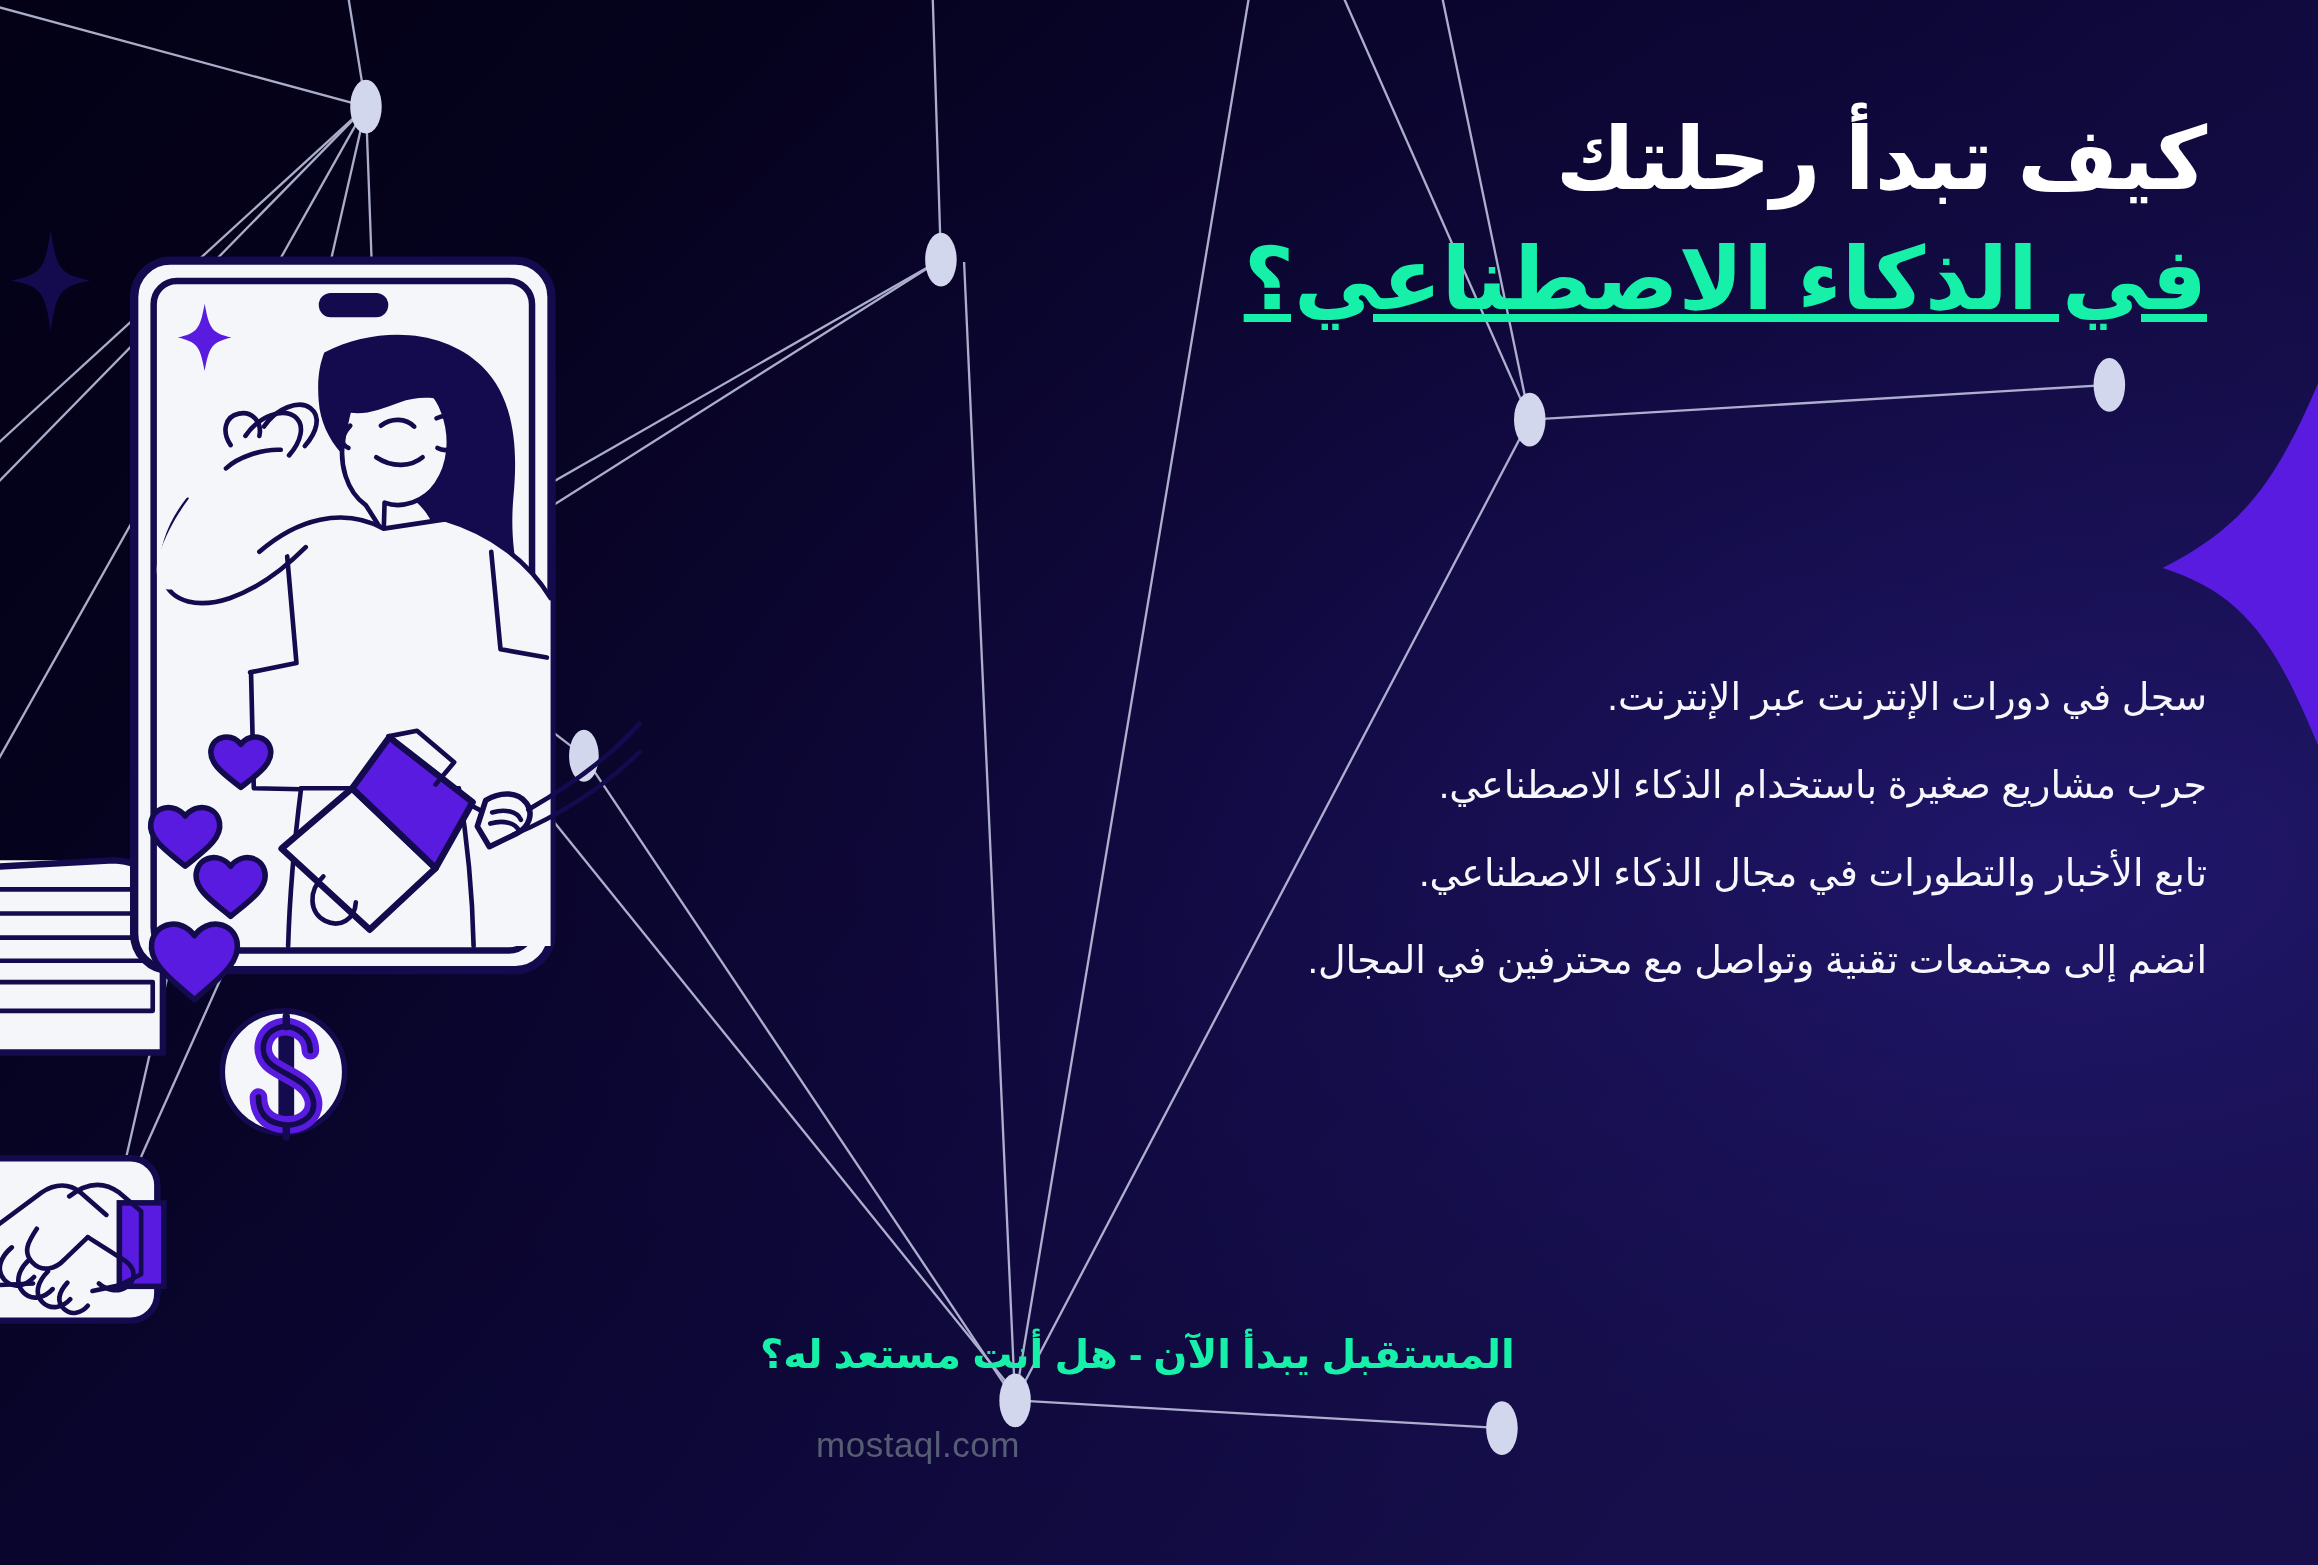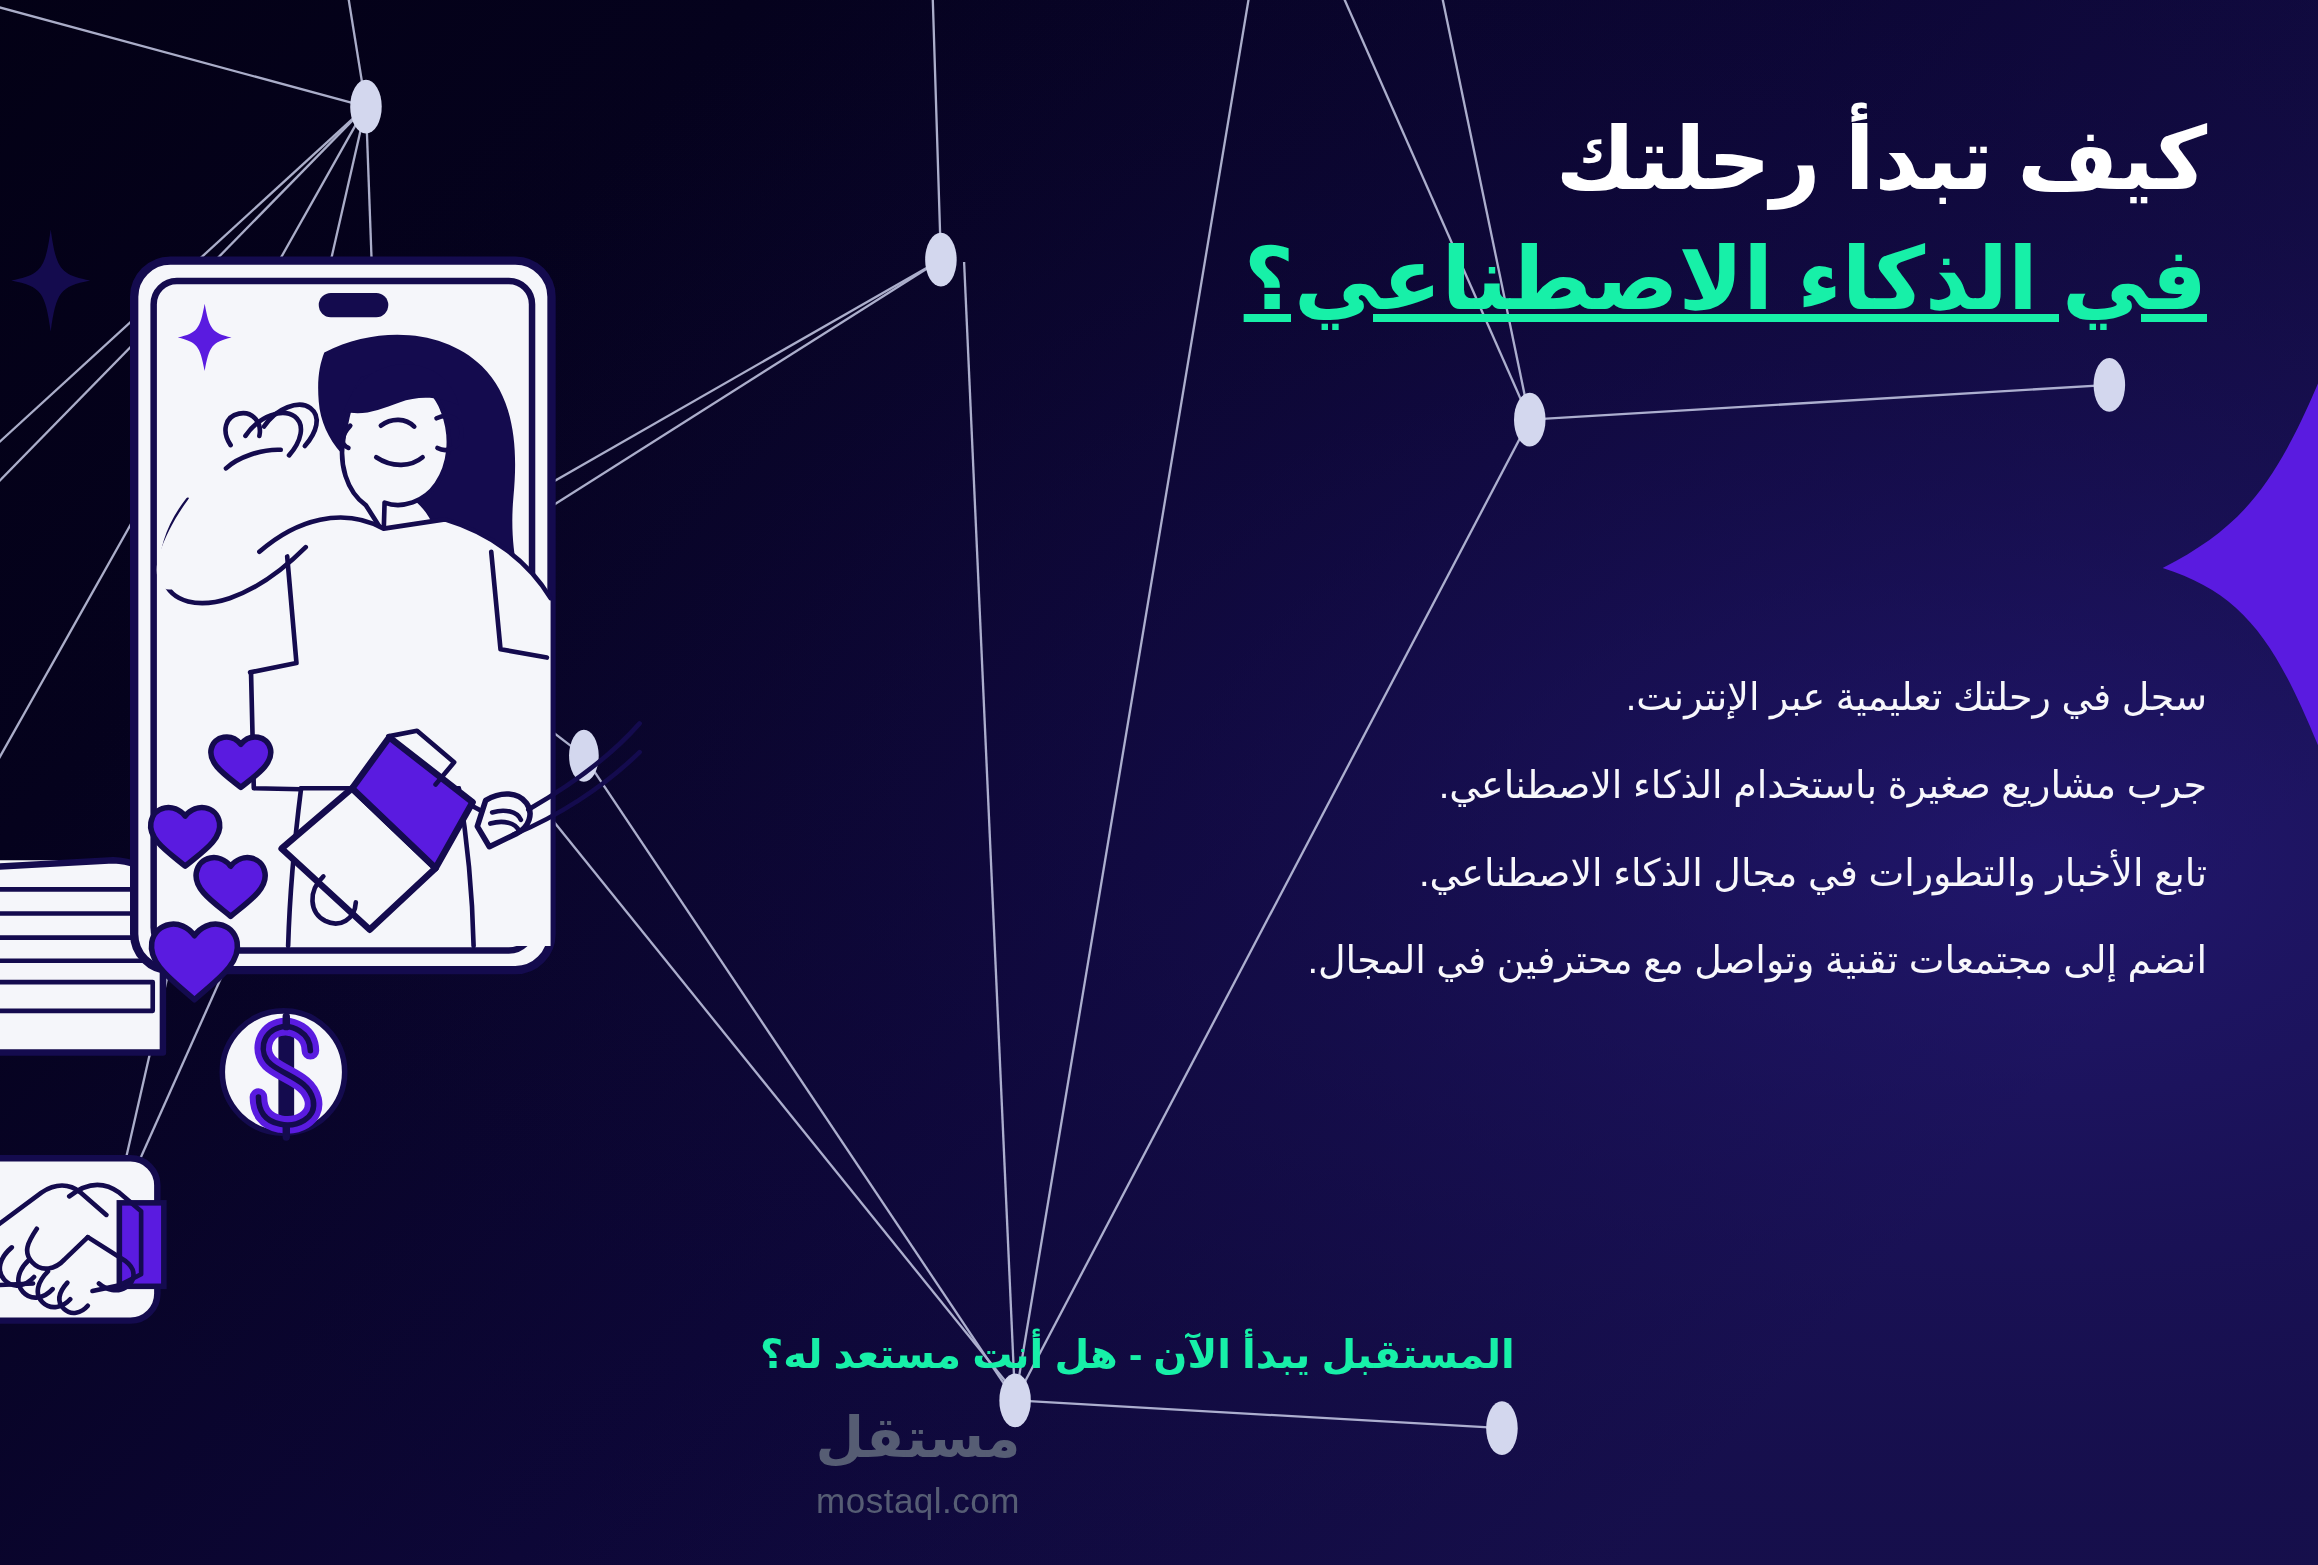--- a/index.html
+++ b/index.html
@@ -372,28 +372,27 @@
   </svg>
 
   <div class="textcol">
 
     <div class="headline">
       <span class="hl-line hl-1">كيف تبدأ رحلتك</span>
       <span class="hl-line hl-2">في الذكاء الاصطناعي؟</span>
     </div>
 
     <div class="bodylist">
-      <span class="bodyline">سجل في رحلتك تعليمية عبر الإنترنت.</span>
+      <span class="bodyline">سجل في دورات الإنترنت عبر الإنترنت.</span>
       <span class="bodyline">جرب مشاريع صغيرة باستخدام الذكاء الاصطناعي.</span>
       <span class="bodyline">تابع الأخبار والتطورات في مجال الذكاء الاصطناعي.</span>
       <span class="bodyline">انضم إلى مجتمعات تقنية وتواصل مع محترفين في المجال.</span>
     </div>
 
     <div class="cta">المستقبل يبدأ الآن - هل أنت مستعد له؟</div>
   </div>
 
   <div class="watermark">
-    <span class="wm-ar">مستقل</span>
     <span class="wm-url">mostaql.com</span>
   </div>
 
 </div>
 
 
 </body></html>

